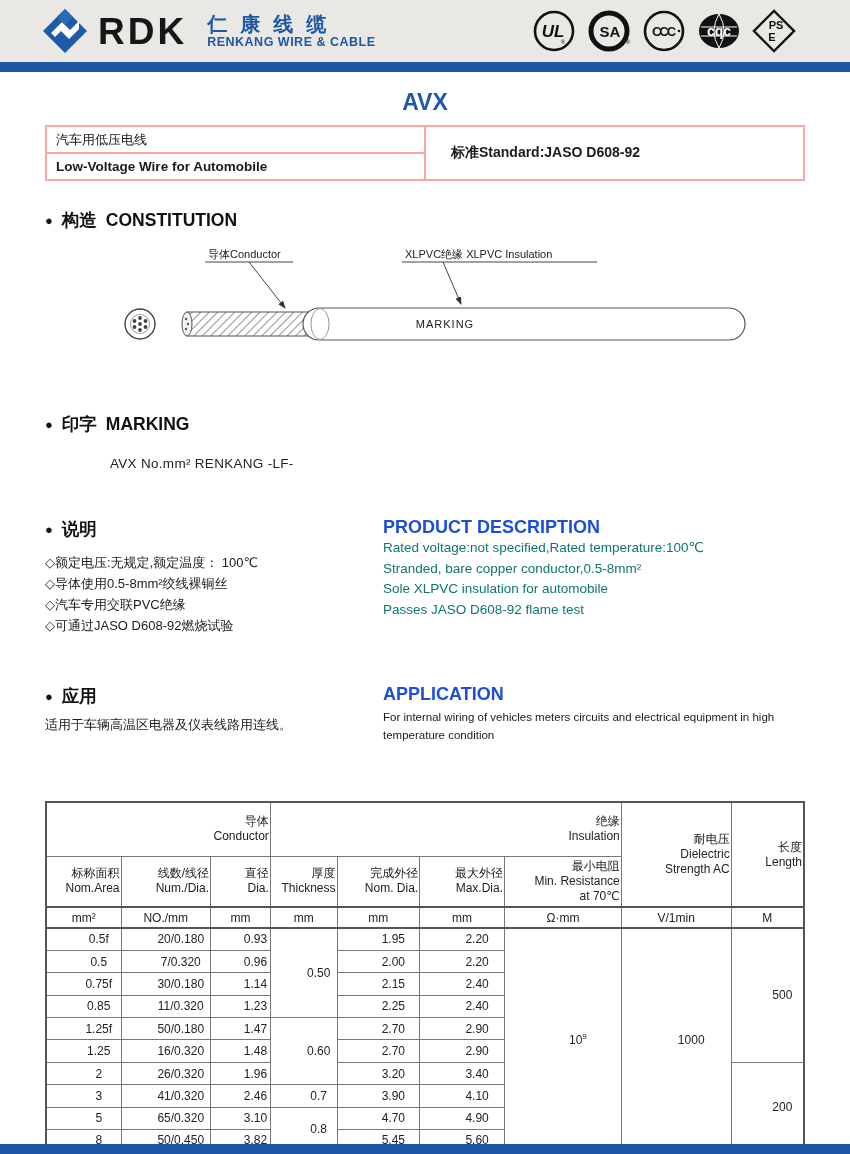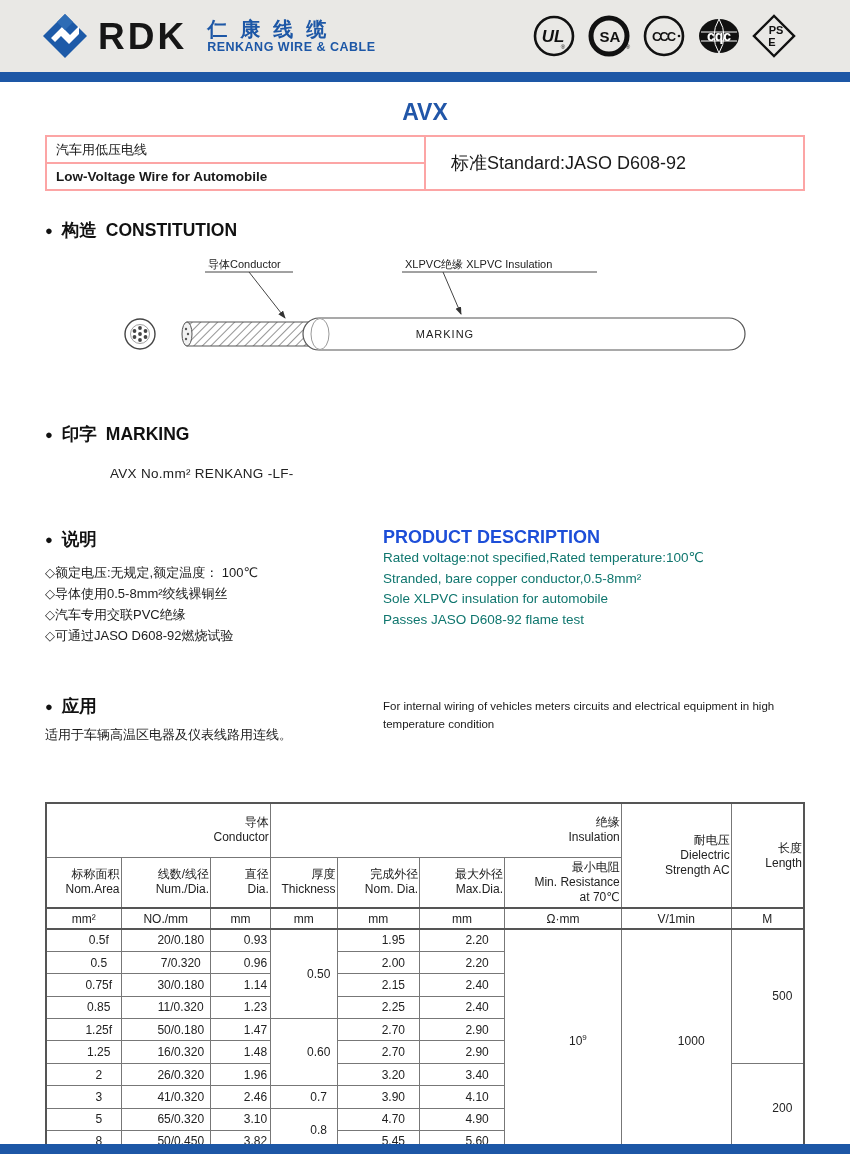--- a/index.html
+++ b/index.html
@@ -1,37 +1,37 @@
 <!DOCTYPE html>
 <html><head>
 <meta charset="utf-8">
 <style>
   * { margin:0; padding:0; box-sizing:border-box; }
   body { font-family:"Liberation Sans","DejaVu Sans",sans-serif; background:#fff; }
   .page { position:relative; width:850px; height:1154px; background:#ffffff; overflow:hidden; }
 
   
-  .header { height:72px; background:#e9e8e5; display:flex; align-items:center; justify-content:space-between; padding:0 28px 0 42px; }
+  .header { height:62px; background:#e9e8e5; display:flex; align-items:center; justify-content:space-between; padding:0 28px 0 42px; }
   .brand { display:flex; align-items:center; gap:10px; }
   .brand-mark { width:46px; height:46px; }
   .brand-rdk { font-size:37px; font-weight:900; color:#161616; letter-spacing:3px; line-height:1; }
   .brand-cjk { margin-left:10px; }
   .brand-cjk .cn { color:#1d57a6; font-size:20px; font-weight:bold; letter-spacing:13px; line-height:22px; white-space:nowrap; }
   .brand-cjk .en { color:#1d57a6; font-size:12.5px; font-weight:bold; letter-spacing:0.5px; line-height:14px; }
   .certs { display:flex; align-items:center; gap:11px; padding-right:26px; }
   .cert { width:44px; height:44px; }
   .blue-bar { height:10px; background:#1d57a6; }
 
   
   .content { padding:0 45px; }
   .product-title { text-align:center; color:#2156a8; font-size:23px; font-weight:bold; margin-top:17px; }
   .info-table { width:100%; border-collapse:collapse; margin-top:9px; }
   .info-table td { border:2px solid #fca5a5; font-size:13px; color:#1a1a1a; padding:0 9px; height:27px; }
   .info-table .en { font-weight:bold; font-size:13.5px; }
-  .info-table .std { font-weight:normal; font-size:18px;padding-left:25px; }
+  .info-table .std { font-weight:bold; font-size:14px;padding-left:25px; }
 
   .sec-head { display:flex; align-items:center; gap:9px; font-size:17.5px; font-weight:bold; color:#111; }
   .sec-head .dot { font-size:13px; line-height:1; }
   .mt-const { margin-top:27px; }
   .mt-marking { margin-top:38px; }
 
   .diagram { margin-top:6px; }
   .marking-line { margin:20px 0 0 65px; font-size:13.5px; color:#222; letter-spacing:0.3px; }
 
   .two-col { display:grid; grid-template-columns:338px 1fr; margin-top:46px; }
@@ -209,20 +209,21 @@
     
     <div class="two-col" style="margin-top:48px;">
       <div>
         <div class="sec-head">
           <span class="dot">●</span>
           <span>应用</span>
         </div>
         <div class="app-cn">适用于车辆高温区电器及仪表线路用连线。</div>
       </div>
       <div>
+        <div class="en-head">APPLICATION</div>
         <div class="app-en">For internal wiring of vehicles meters circuits and electrical equipment in high temperature condition</div>
       </div>
     </div>
 
     
     <table class="spec-table">
       <colgroup>
         <col style="width:9.9%">
           <col style="width:11.8%">
           <col style="width:7.9%">

